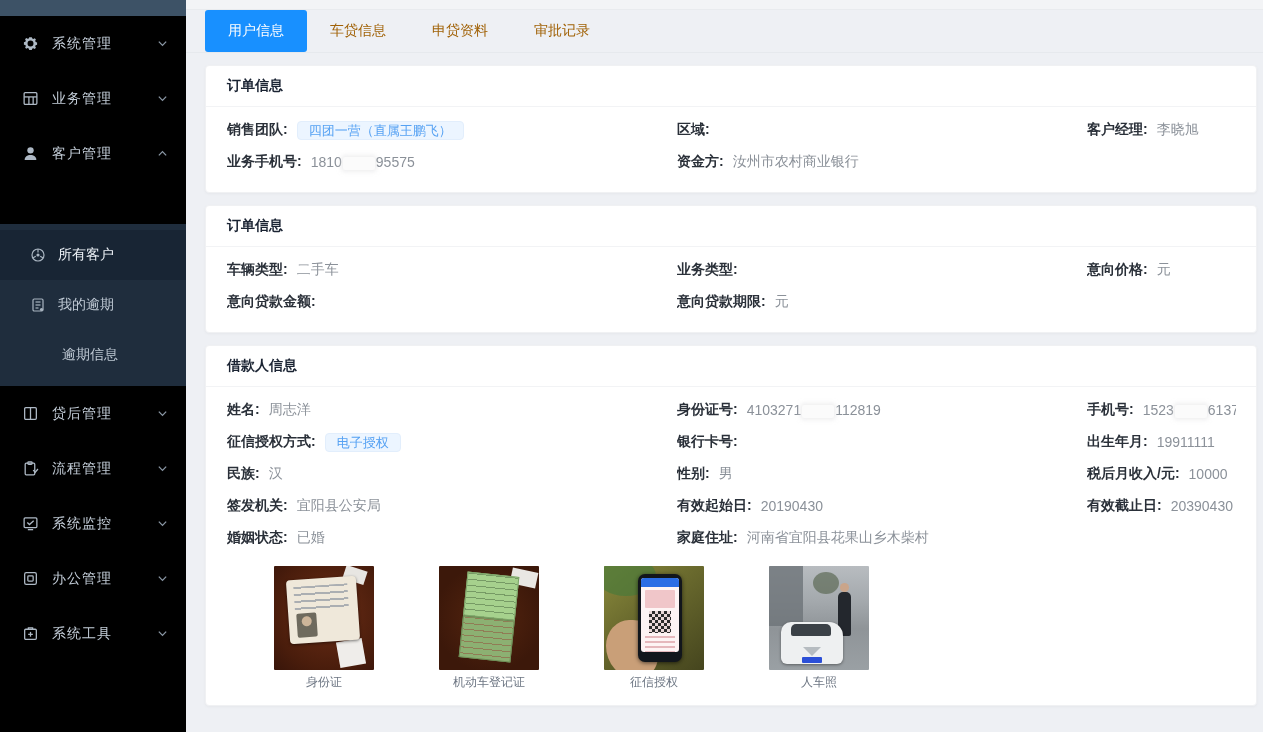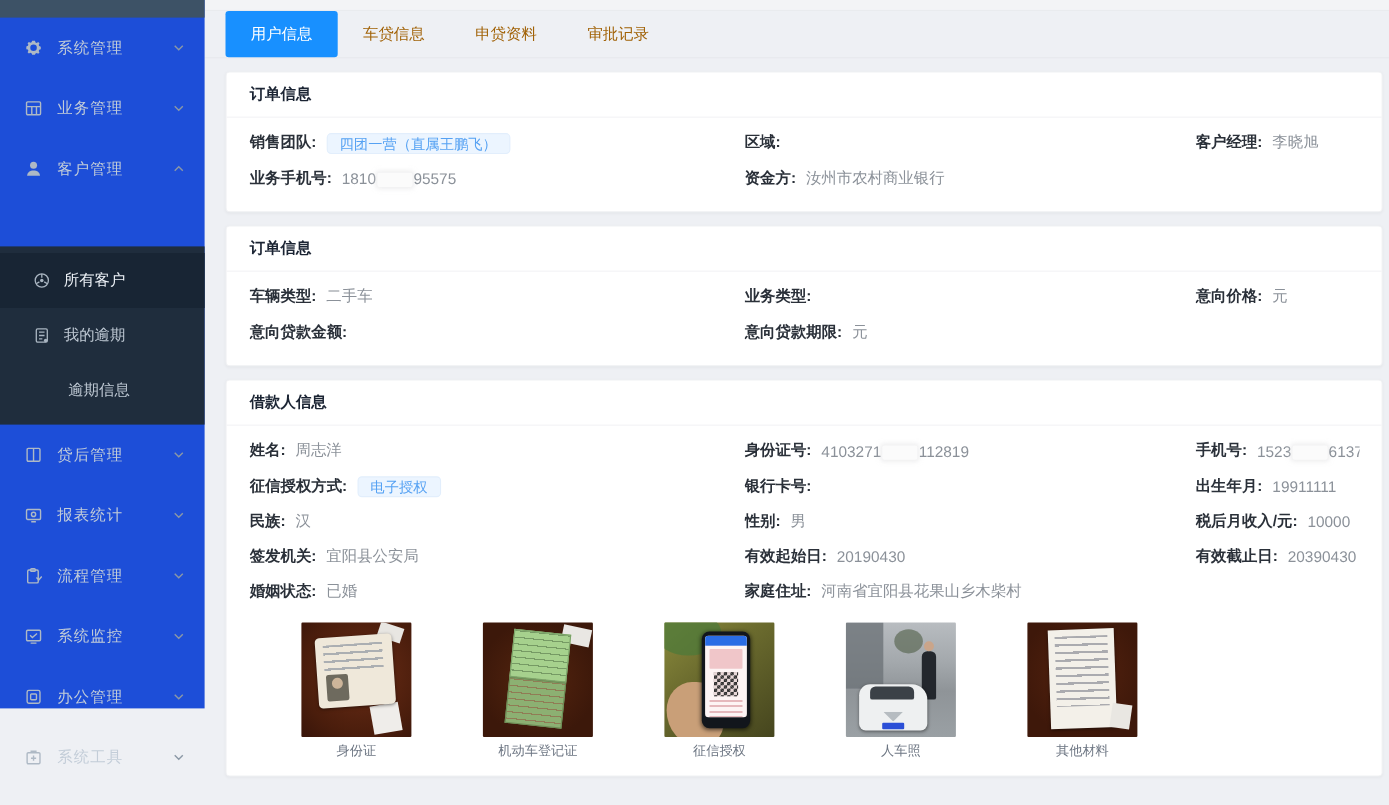--- a/index.html
+++ b/index.html
@@ -4,22 +4,22 @@
 <style>
   * { box-sizing: border-box; margin: 0; padding: 0; }
   html,body { width:1263px; height:732px; overflow:hidden; }
   body {
     font-family: "Liberation Sans", "DejaVu Sans", sans-serif;
     background:#eef0f4;
     position:relative;
   }
   
   .sidebar {
-    position:absolute; left:0; top:0; width:186px; height:644px;
-    background:#1d4ed8; z-index:2;
+    position:absolute; left:0; top:0; width:186px; height:732px;
+    background:#000000; z-index:2;
   }
   .sidebar-topstrip { height:16px; background:#3d5266; }
   .menu-item {
     display:flex; align-items:center; height:55px; padding:0 18px 0 22px;
     color:#c3cdd8; font-size:14px; cursor:pointer;
   }
   .menu-item .mi-icon { width:17px; height:17px; margin-right:13px; flex:0 0 auto; color:#aeb9c5; }
   .menu-item .mi-label { flex:1; letter-spacing:1px; }
   .menu-item .chev { width:11px; height:11px; color:#8b98a6; flex:0 0 auto; }
   .submenu { background:#1f2d3d; padding:6px 0;margin-top:43px; }
@@ -236,35 +236,20 @@
         </svg>
     </span>
     <span class="mi-label">贷后管理</span>
     <span class="chev">
       <svg viewBox="0 0 12 12" width="11" height="11" fill="none" stroke="currentColor" stroke-width="1.4">
           <polyline points="2,4 6,8 10,4"></polyline>
         </svg>
     </span>
   </div>
 
-  <div class="menu-item">
-    <span class="mi-icon">
-      <svg viewBox="0 0 16 16" width="17" height="17" fill="none" stroke="currentColor" stroke-width="1.2">
-          <rect x="2" y="3" width="12" height="8.5" rx="1"></rect>
-          <circle cx="8" cy="7.2" r="1.8"></circle>
-          <line x1="6" y1="13.5" x2="10" y2="13.5"></line>
-        </svg>
-    </span>
-    <span class="mi-label">报表统计</span>
-    <span class="chev">
-      <svg viewBox="0 0 12 12" width="11" height="11" fill="none" stroke="currentColor" stroke-width="1.4">
-          <polyline points="2,4 6,8 10,4"></polyline>
-        </svg>
-    </span>
-  </div>
 
   <div class="menu-item">
     <span class="mi-icon">
       <svg viewBox="0 0 16 16" width="17" height="17" fill="none" stroke="currentColor" stroke-width="1.2">
           <rect x="3" y="3" width="9" height="11" rx="1"></rect>
           <rect x="5.5" y="1.8" width="4" height="2.4" rx="0.8"></rect>
           <polyline points="10.5,9.5 12.5,11.5 15,8.5"></polyline>
         </svg>
     </span>
     <span class="mi-label">流程管理</span>
@@ -502,25 +487,16 @@
               <div class="tree"></div>
             <div class="man"></div>
             <div class="body">
                 <div class="glass"></div>
                 <div class="grille"></div>
                 <div class="plate"></div>
               </div>
           </div>
           <div class="photo-caption">人车照</div>
         </div>
-        <div class="photo-wrap">
-          <div class="photo ph-paper">
-            <div class="paper">
-                <div class="writing"></div>
-              </div>
-            <div class="scrap"></div>
-          </div>
-          <div class="photo-caption">其他材料</div>
-        </div>
       </div>
     </div>
   </section>
 </main>
 
 </body></html>

